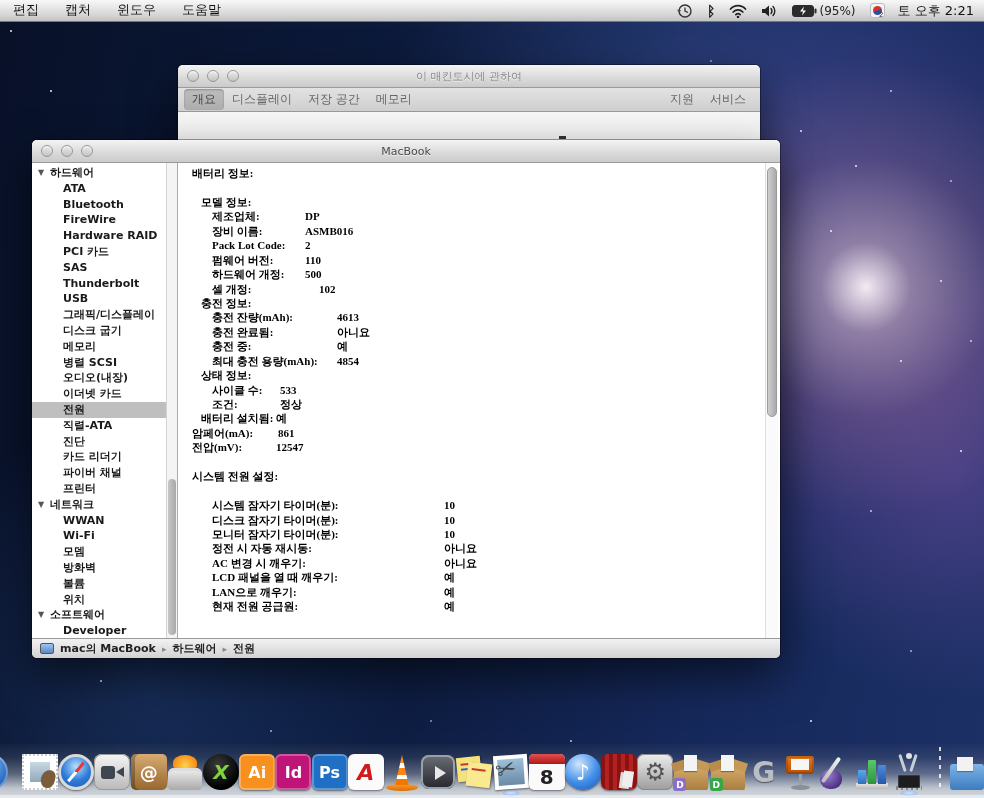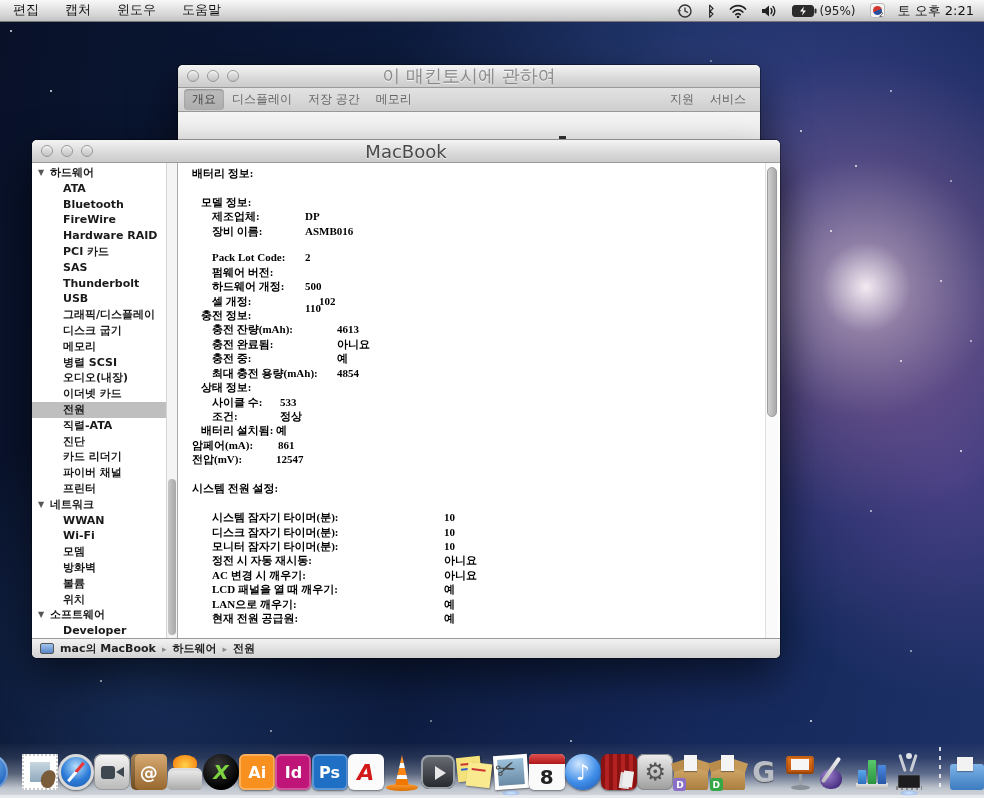--- a/index.html
+++ b/index.html
@@ -39,21 +39,21 @@
   #clock{padding:0 10px 0 6px;font-size:13px;color:#111;}
   #battery-pct{font-size:12px;color:#222;padding-left:2px;}
   
   .window{position:absolute;border-radius:5px;box-shadow:0 18px 45px rgba(0,0,0,.6), 0 0 0 1px rgba(0,0,0,.35);
     overflow:hidden;background:#eee;}
   .titlebar{height:23px;background:linear-gradient(#f4f4f4,#d9d9d9 60%,#cbcbcb);
     border-bottom:1px solid #9a9a9a;position:relative;display:flex;align-items:center;justify-content:center;}
   .lights{position:absolute;left:9px;top:5px;display:flex;gap:8px;}
   .light{width:12px;height:12px;border-radius:50%;background:linear-gradient(#ececec,#c3c3c3);
     border:1px solid #979797;box-shadow:inset 0 1px 1px rgba(255,255,255,.8);}
-  .wtitle{font-size:18px;color:#4a4a4a;text-shadow:0 1px 0 rgba(255,255,255,.7);}
+  .wtitle{font-size:11px;color:#4a4a4a;text-shadow:0 1px 0 rgba(255,255,255,.7);}
   
   #about-win{left:178px;top:65px;width:582px;height:430px;z-index:5;}
   #about-win .wtitle{color:#8a8a8a;}
   #about-toolbar{height:24px;background:linear-gradient(#e2e2e2,#cfcfcf);border-bottom:1px solid #9a9a9a;
     display:flex;align-items:center;font-size:12px;color:#666;padding:0 6px;}
   .ab-tab{padding:2px 8px;border-radius:4px;margin-right:0;}
   .ab-tab.sel{background:rgba(0,0,0,.16);box-shadow:inset 0 1px 2px rgba(0,0,0,.25);color:#444;}
   #about-toolbar .spacer{flex:1;}
   .ab-right{padding:2px 8px;}
   #about-content{height:100%;background:#f6f6f6;position:relative;}
@@ -306,22 +306,22 @@
             <div id="sb-thumb"></div>
           </div>
       </div>
       <div id="content">
         <div id="ctext">
             <div class="cline" style="padding-left: 0px;"><span>배터리 정보:</span></div>
             <div class="cline" style="padding-left: 0px;"><span>&nbsp;</span></div>
             <div class="cline" style="padding-left: 9px;"><span>모델 정보:</span></div>
             <div class="cline" style="padding-left: 20px;"><span>제조업체:</span><span class="cval" style="left: 113px;">DP</span></div>
             <div class="cline" style="padding-left: 20px;"><span>장비 이름:</span><span class="cval" style="left: 113px;">ASMB016</span></div>
-            <div class="cline" style="padding-left: 20px; margin-top: 12px;"><span>Pack Lot Code:</span><span class="cval" style="left: 113px;">2</span></div>
-            <div class="cline" style="padding-left: 20px;"><span>펌웨어 버전:</span><span class="cval" style="left: 113px; margin-top: 36px;">110</span></div>
+            <div class="cline" style="padding-left: 20px;"><span>Pack Lot Code:</span><span class="cval" style="left: 113px;">2</span></div>
+            <div class="cline" style="padding-left: 20px;"><span>펌웨어 버전:</span><span class="cval" style="left: 113px;">110</span></div>
             <div class="cline" style="padding-left: 20px;"><span>하드웨어 개정:</span><span class="cval" style="left: 113px;">500</span></div>
             <div class="cline" style="padding-left: 20px;"><span>셀 개정:</span><span class="cval" style="left: 127px;">102</span></div>
             <div class="cline" style="padding-left: 9px;"><span>충전 정보:</span></div>
             <div class="cline" style="padding-left: 20px;"><span>충전 잔량(mAh):</span><span class="cval" style="left: 145px;">4613</span></div>
             <div class="cline" style="padding-left: 20px;"><span>충전 완료됨:</span><span class="cval" style="left: 145px;">아니요</span></div>
             <div class="cline" style="padding-left: 20px;"><span>충전 중:</span><span class="cval" style="left: 145px;">예</span></div>
             <div class="cline" style="padding-left: 20px;"><span>최대 충전 용량(mAh):</span><span class="cval" style="left: 145px;">4854</span></div>
             <div class="cline" style="padding-left: 9px;"><span>상태 정보:</span></div>
             <div class="cline" style="padding-left: 20px;"><span>사이클 수:</span><span class="cval" style="left: 88px;">533</span></div>
             <div class="cline" style="padding-left: 20px;"><span>조건:</span><span class="cval" style="left: 88px;">정상</span></div>

